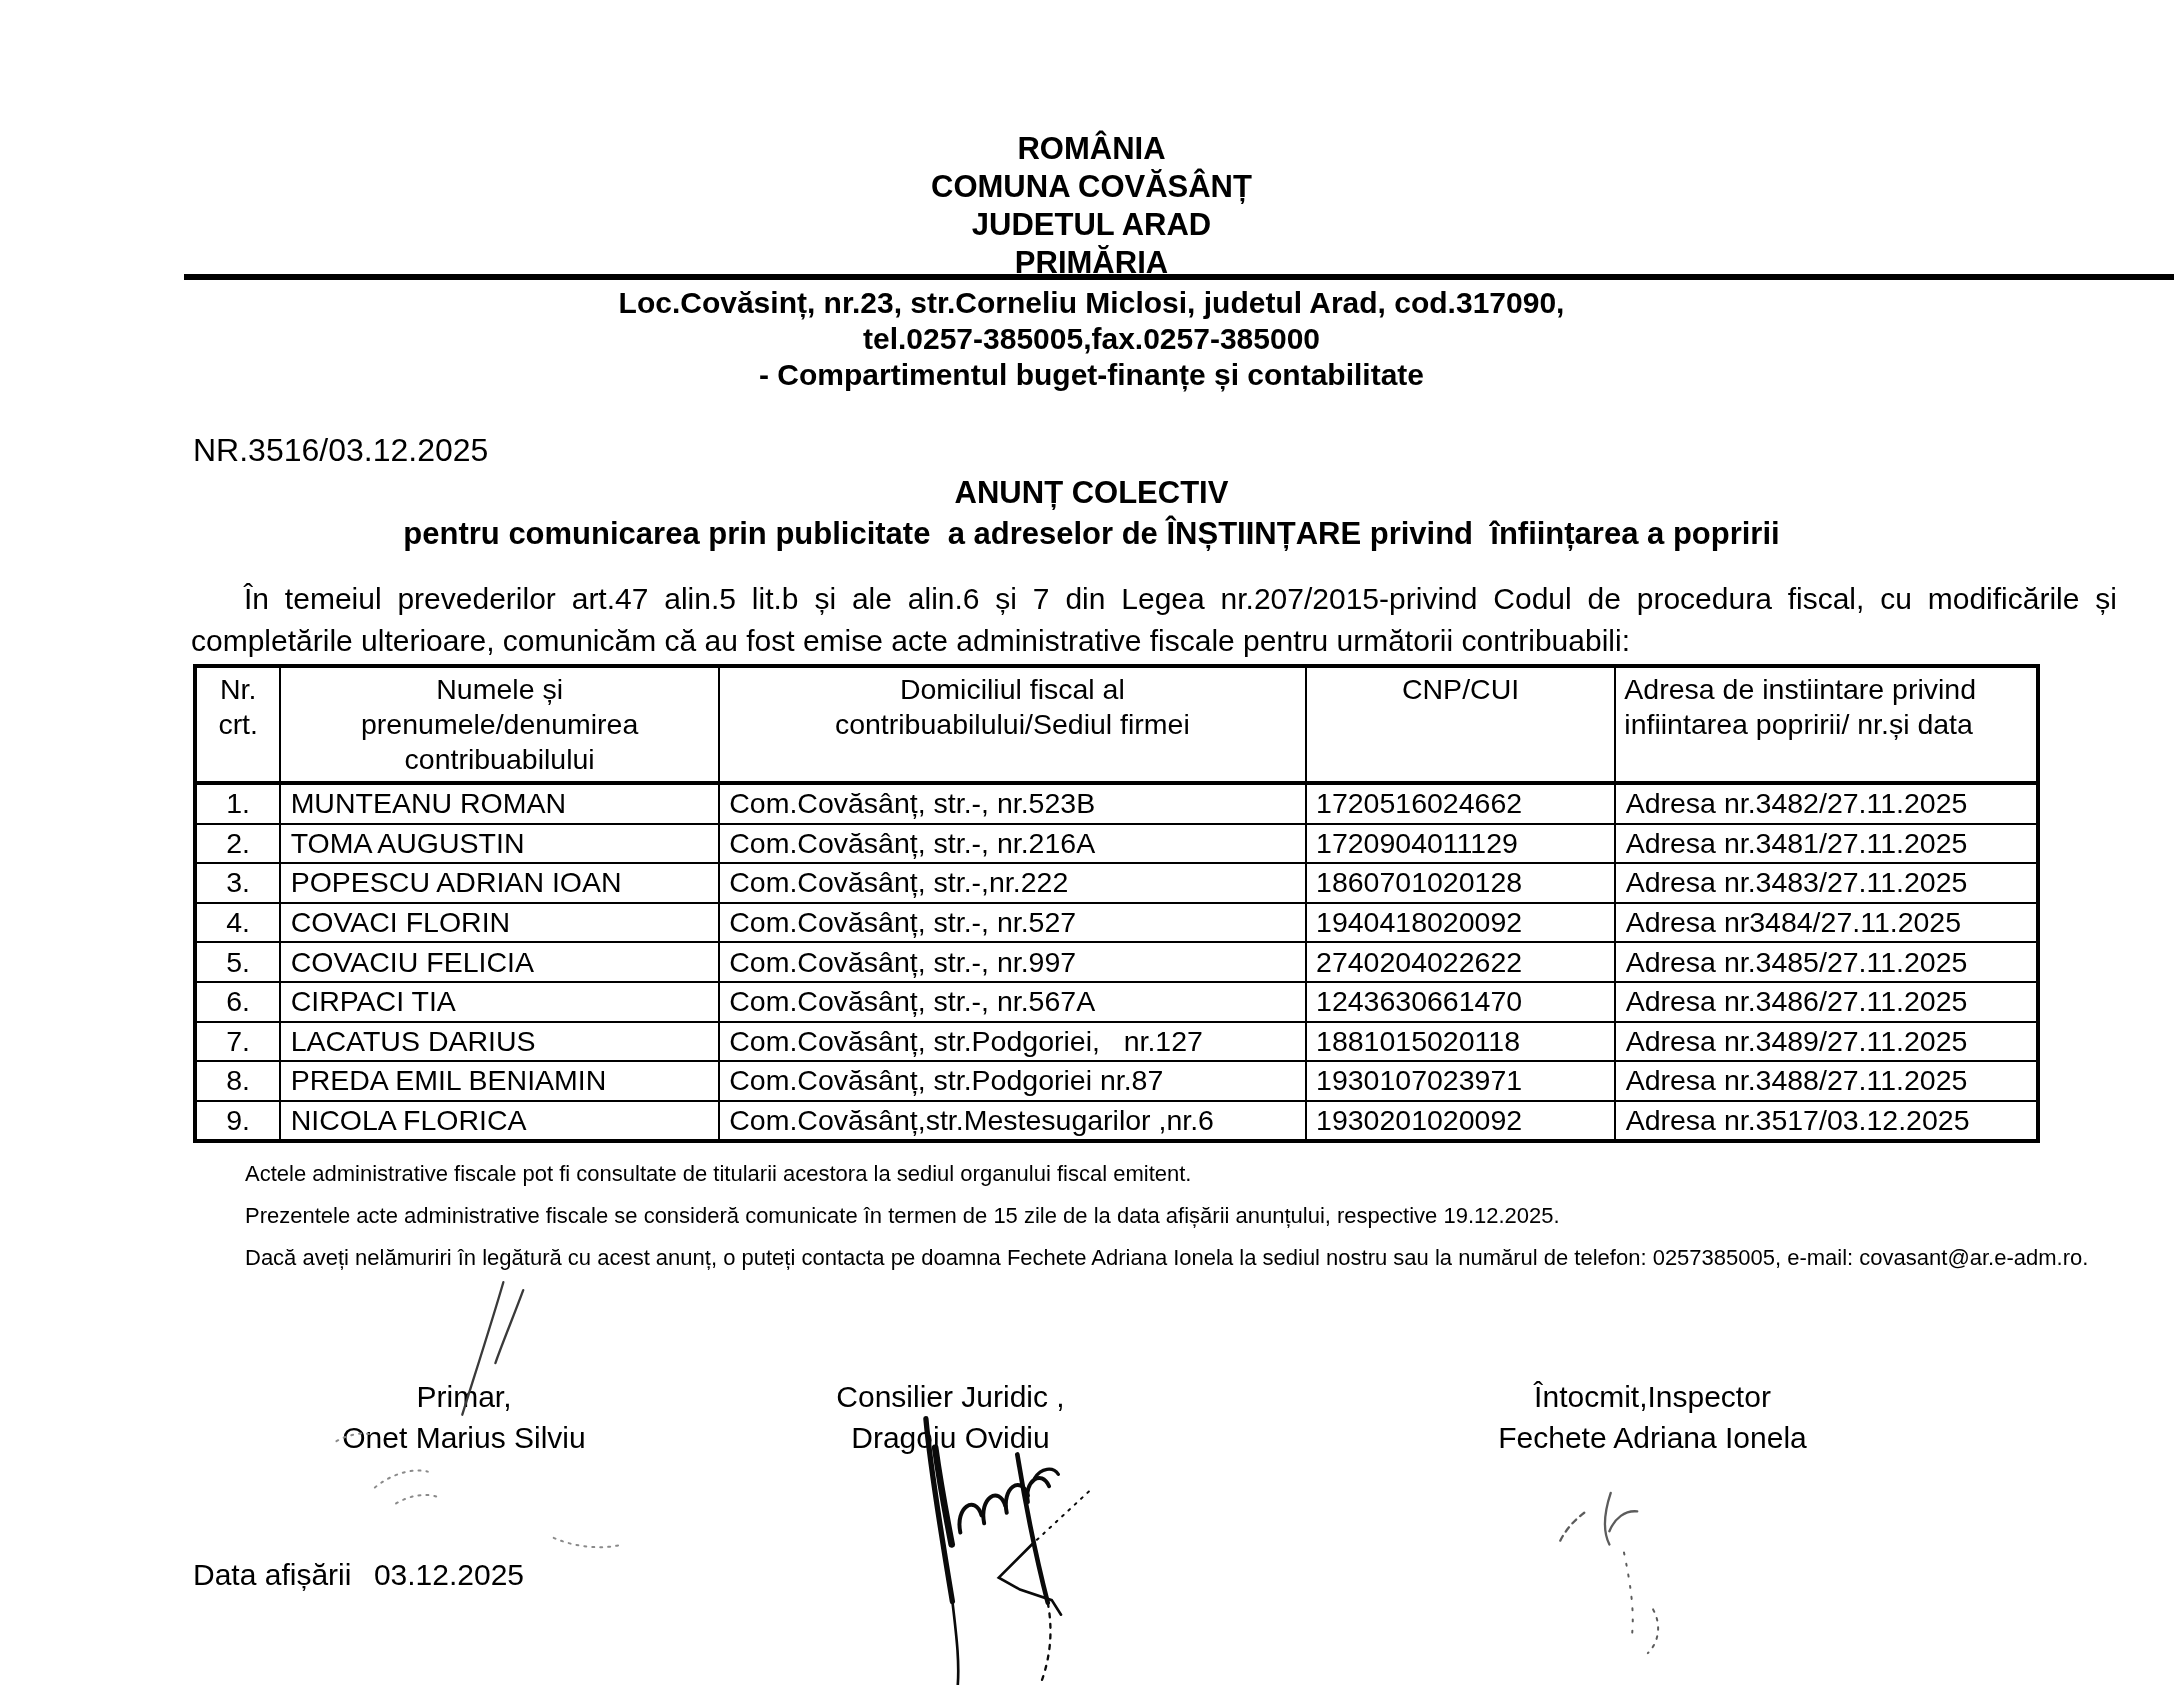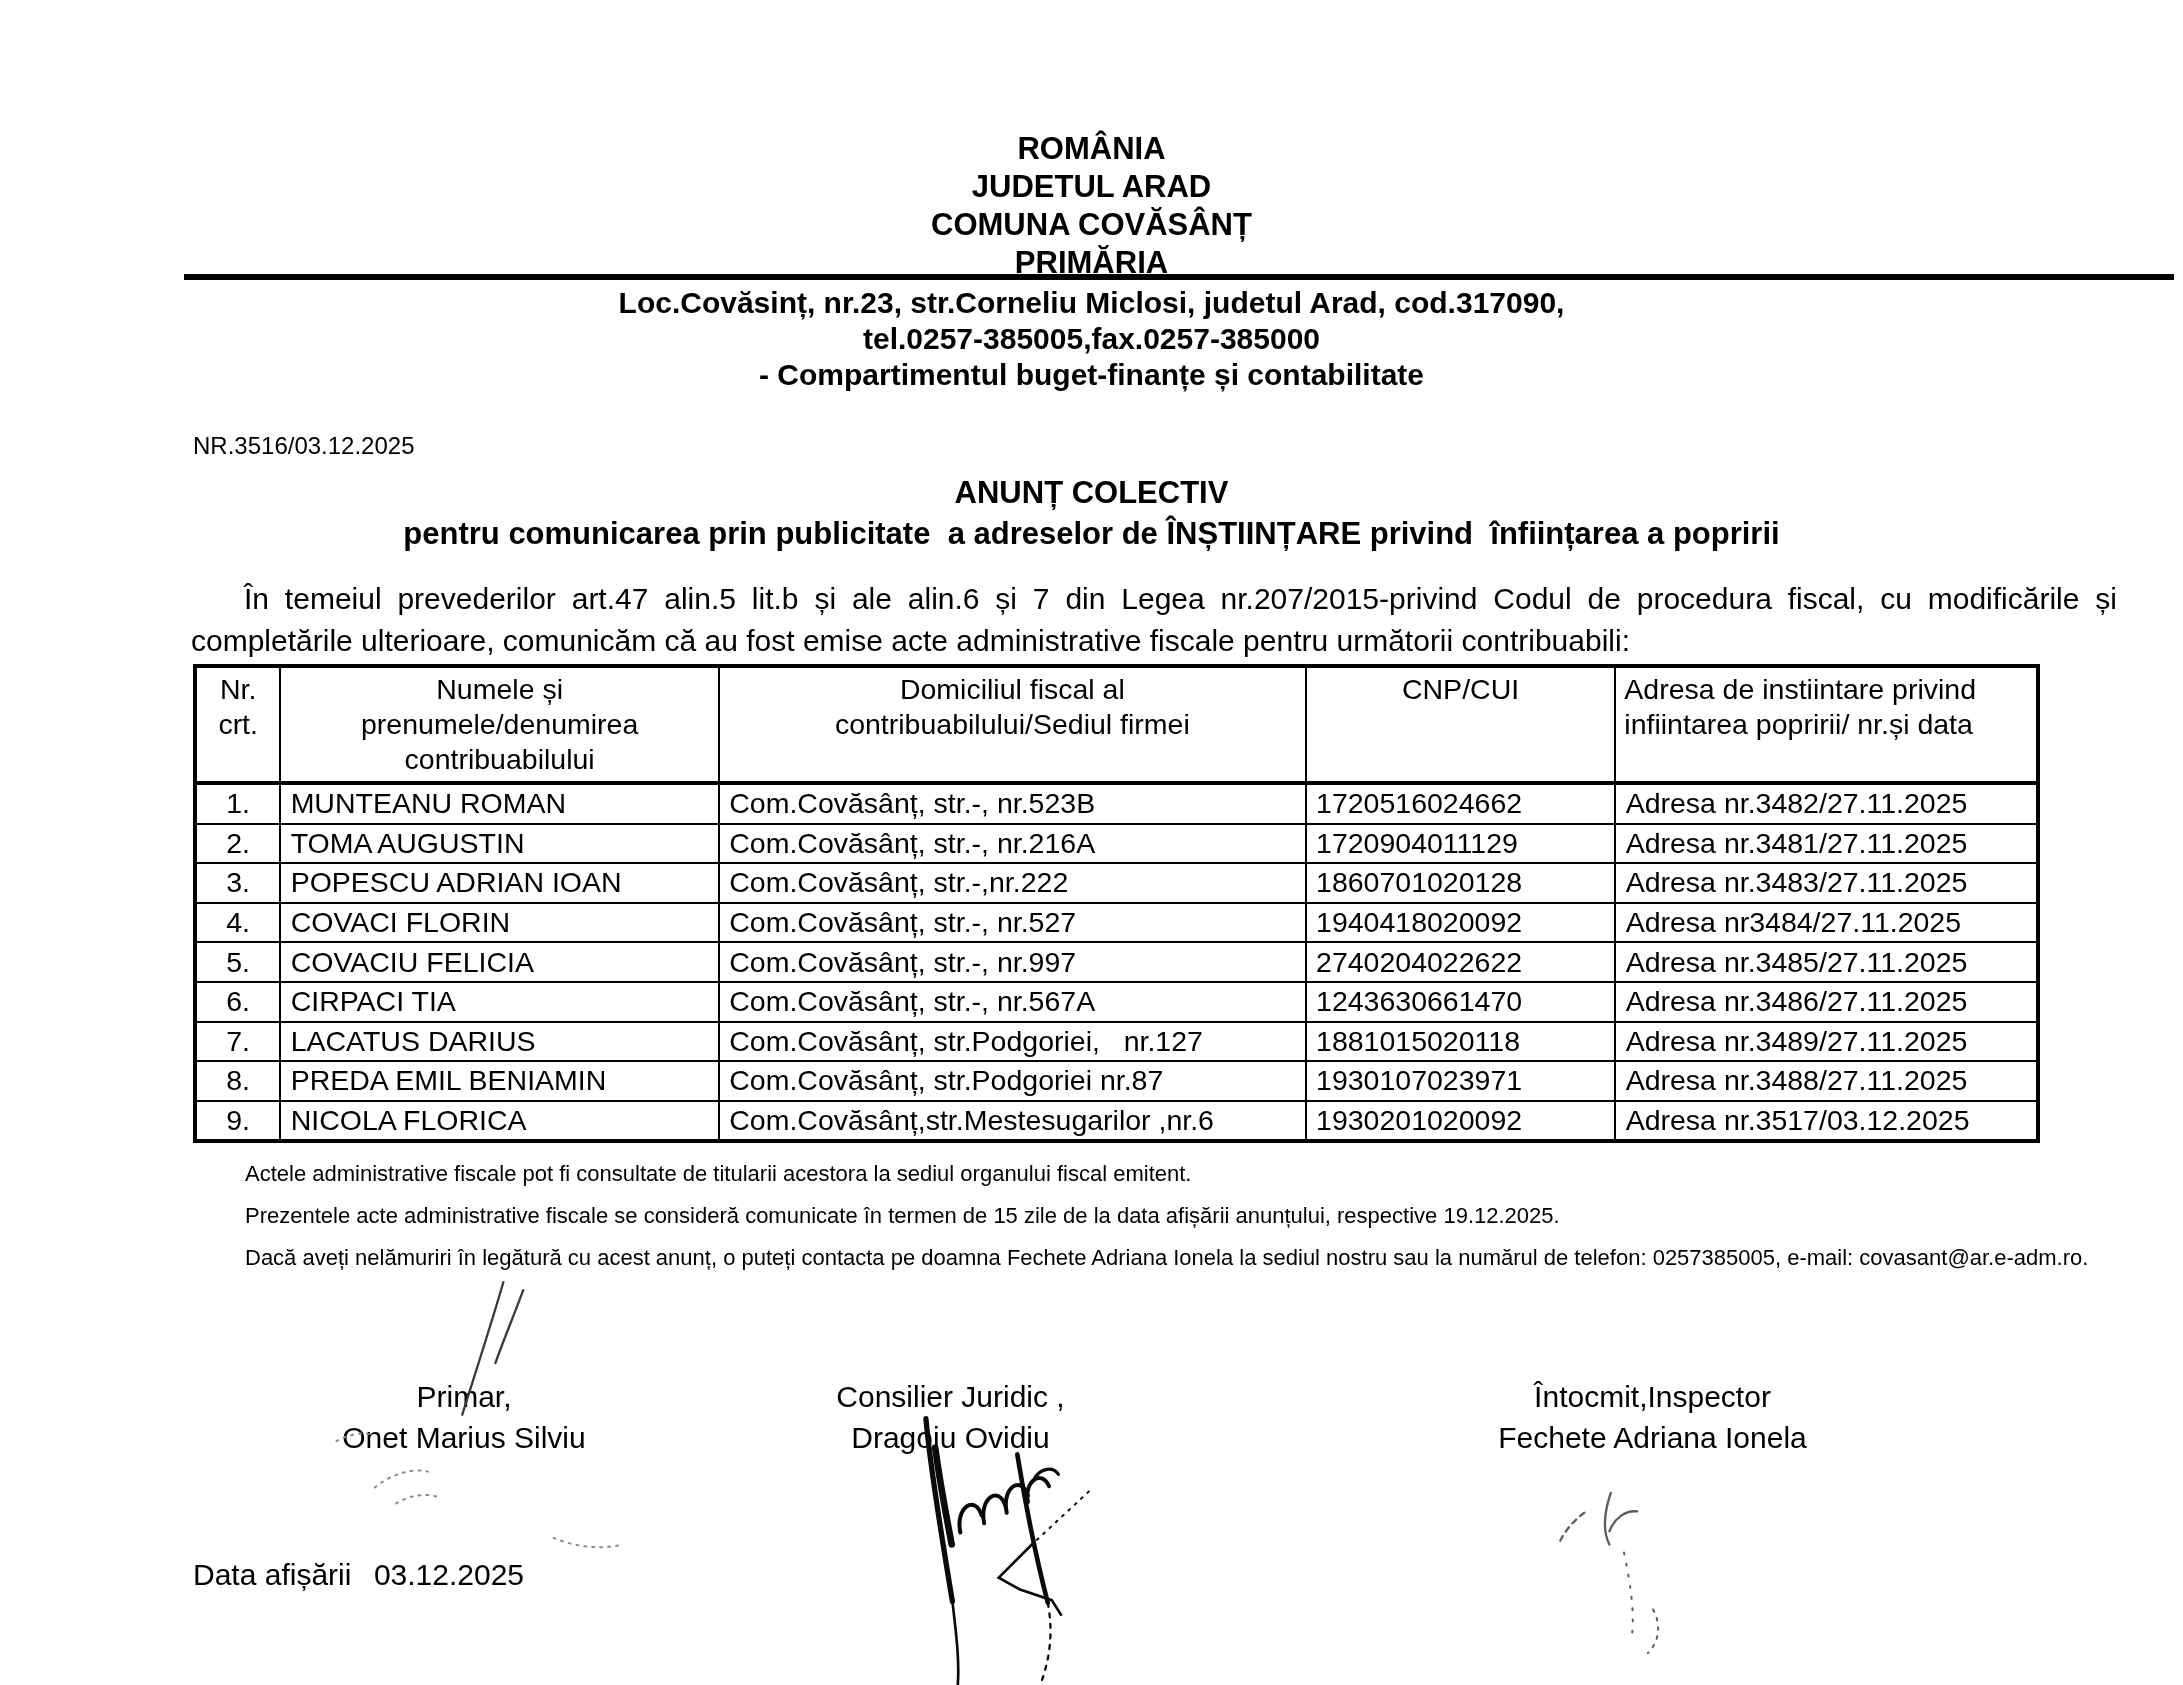--- a/index.html
+++ b/index.html
@@ -22,21 +22,21 @@
     position:absolute;top:274px;left:184px;right:9.3px;
     border-top:6px solid #000;
   }
   .addr-block{
     position:absolute;top:285px;left:0;right:0;
     text-align:center;font-weight:bold;
     font-size:30px;line-height:36px;
   }
   .ref{
     position:absolute;top:432px;left:193px;
-    font-size:24px;
+    font-size:32px;
   }
   .title-block{
     position:absolute;top:472px;left:0;right:0;
     text-align:center;font-weight:bold;
     font-size:31px;line-height:41px;
   }
   .intro{
     position:absolute;top:578px;left:191px;width:1926px;
     font-size:30px;line-height:42px;
     text-align:justify;text-indent:53px;margin:0;
@@ -91,22 +91,22 @@
     pointer-events:none;
   }
 </style>
 </head>
 <body>
 
 <div class="page">
 
   <div class="head-block">
     <div>ROMÂNIA</div>
+    <div>COMUNA COVĂSÂNȚ</div>
     <div>JUDETUL ARAD</div>
-    <div>COMUNA COVĂSÂNȚ</div>
     <div>PRIMĂRIA</div>
   </div>
 
   <div class="rule"></div>
 
   <div class="addr-block">
     <div>Loc.Covăsinț, nr.23, str.Corneliu Miclosi, judetul Arad, cod.317090,</div>
     <div>tel.0257-385005,fax.0257-385000</div>
     <div>- Compartimentul buget-finanțe și contabilitate</div>
   </div>

